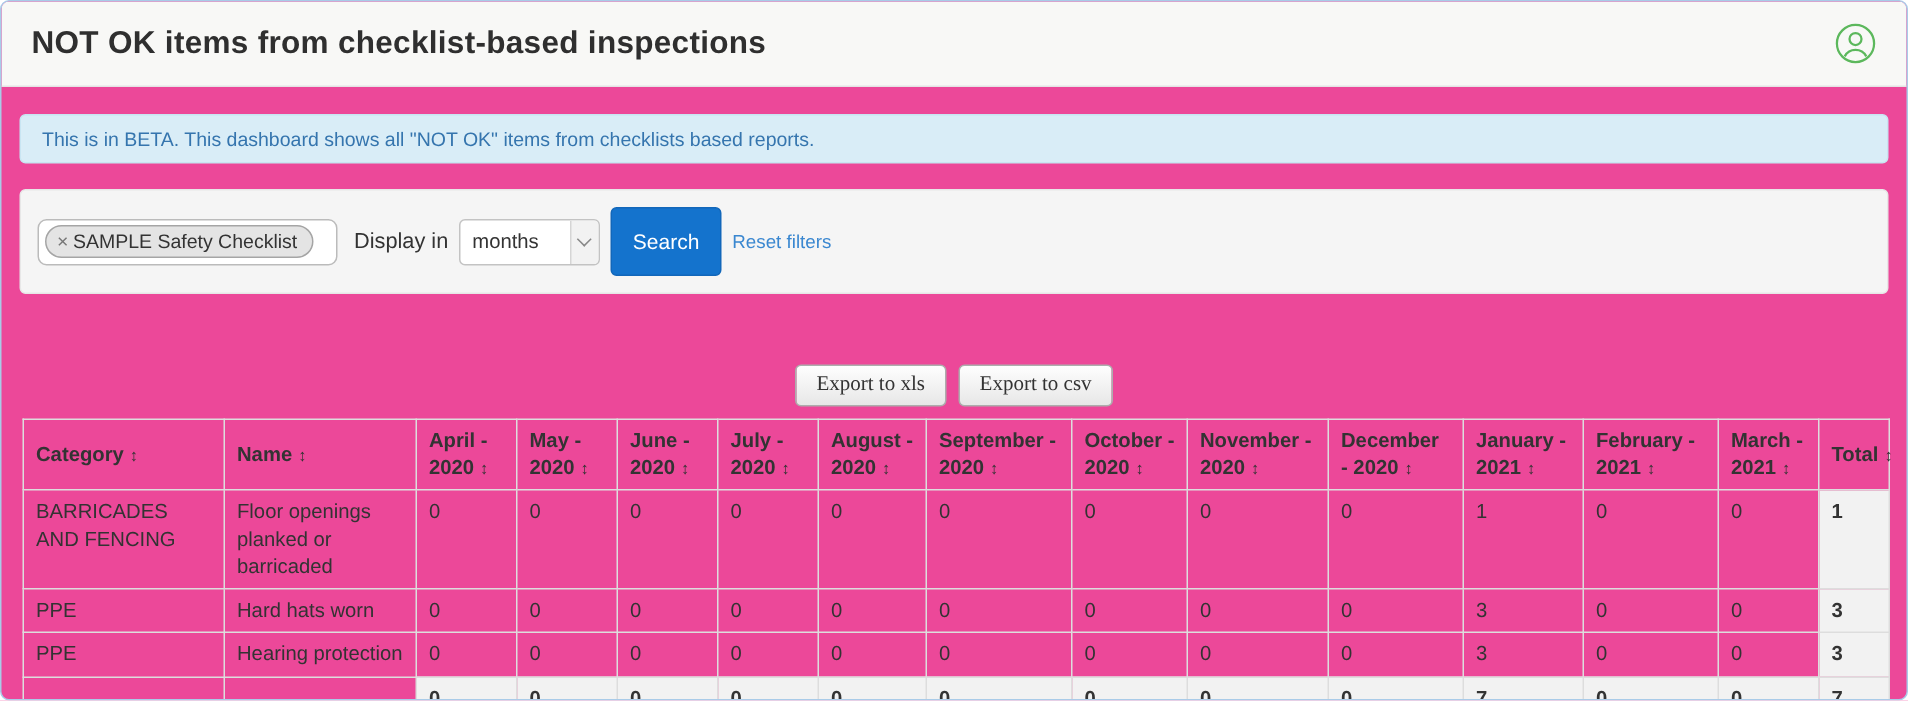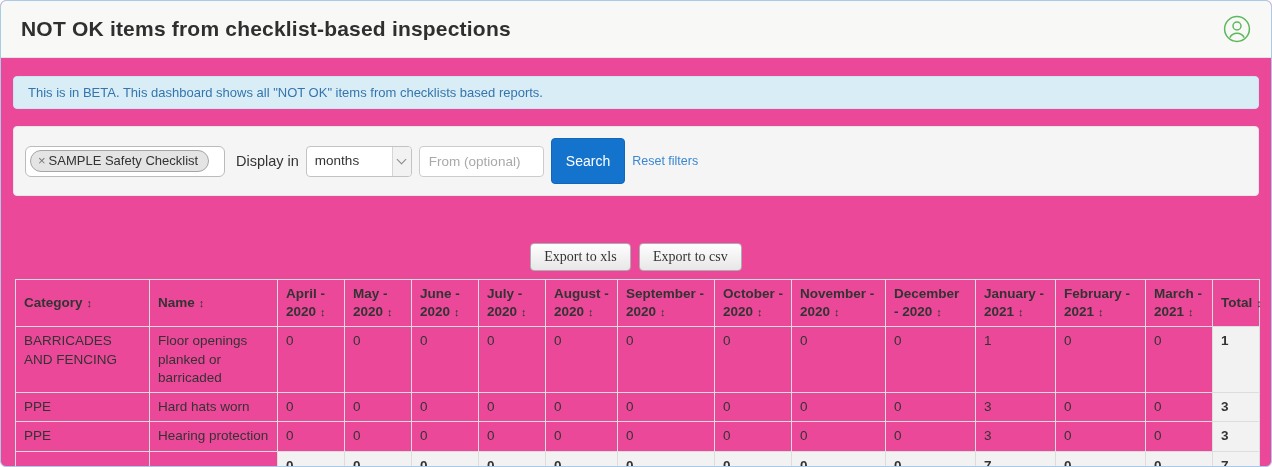--- a/index.html
+++ b/index.html
@@ -32,21 +32,21 @@
     border-radius: 6px; display: flex; align-items: center; padding: 0 4px;
   }
   .tag-pill {
     display: inline-flex; align-items: center; background: #e4e4e4;
     border: 1px solid #a5a5a5; border-radius: 12px; padding: 2px 10px 3px 7px;
     font-size: 13px; color: #333; white-space: nowrap;
   }
   .tag-remove { color: #777; font-size: 13px; margin-right: 3px; cursor: pointer; }
   .display-in-label { font-size: 14.5px; color: #333; margin-left: 4px; white-space: nowrap; }
   .select-box {
-    width: 106px; height: 31px; background: #fff; border: 1px solid #c3c3c3;
+    width: 94px; height: 31px; background: #fff; border: 1px solid #c3c3c3;
     border-radius: 4px; display: flex; align-items: stretch; cursor: pointer; overflow: hidden;
   }
   .select-value { flex: 1; font-size: 13.5px; color: #333; padding: 6px 8px; }
   .select-arrow-seg {
     width: 19px; background: #f2f2f2; border-left: 1px solid #d5d5d5;
     display: flex; align-items: center; justify-content: center;
   }
   .chevron-down {
     width: 7px; height: 7px; border-right: 1.5px solid #888; border-bottom: 1.5px solid #888;
     transform: rotate(45deg); margin-top: -3px;
@@ -111,21 +111,20 @@
           <span>SAMPLE Safety Checklist</span>
         </span>
       </div>
       <span class="display-in-label">Display in</span>
       <div class="select-box">
         <span class="select-value">months</span>
         <span class="select-arrow-seg">
           <span class="chevron-down"></span>
         </span>
       </div>
-      <input class="date-input" type="text" placeholder="From (optional)" style="">
       <button class="search-btn">Search</button>
       <a class="reset-link">Reset filters</a>
     </div>
   </div>
 
   <div class="export-row">
     <button class="export-btn">Export to xls</button>
     <button class="export-btn">Export to csv</button>
   </div>
 

